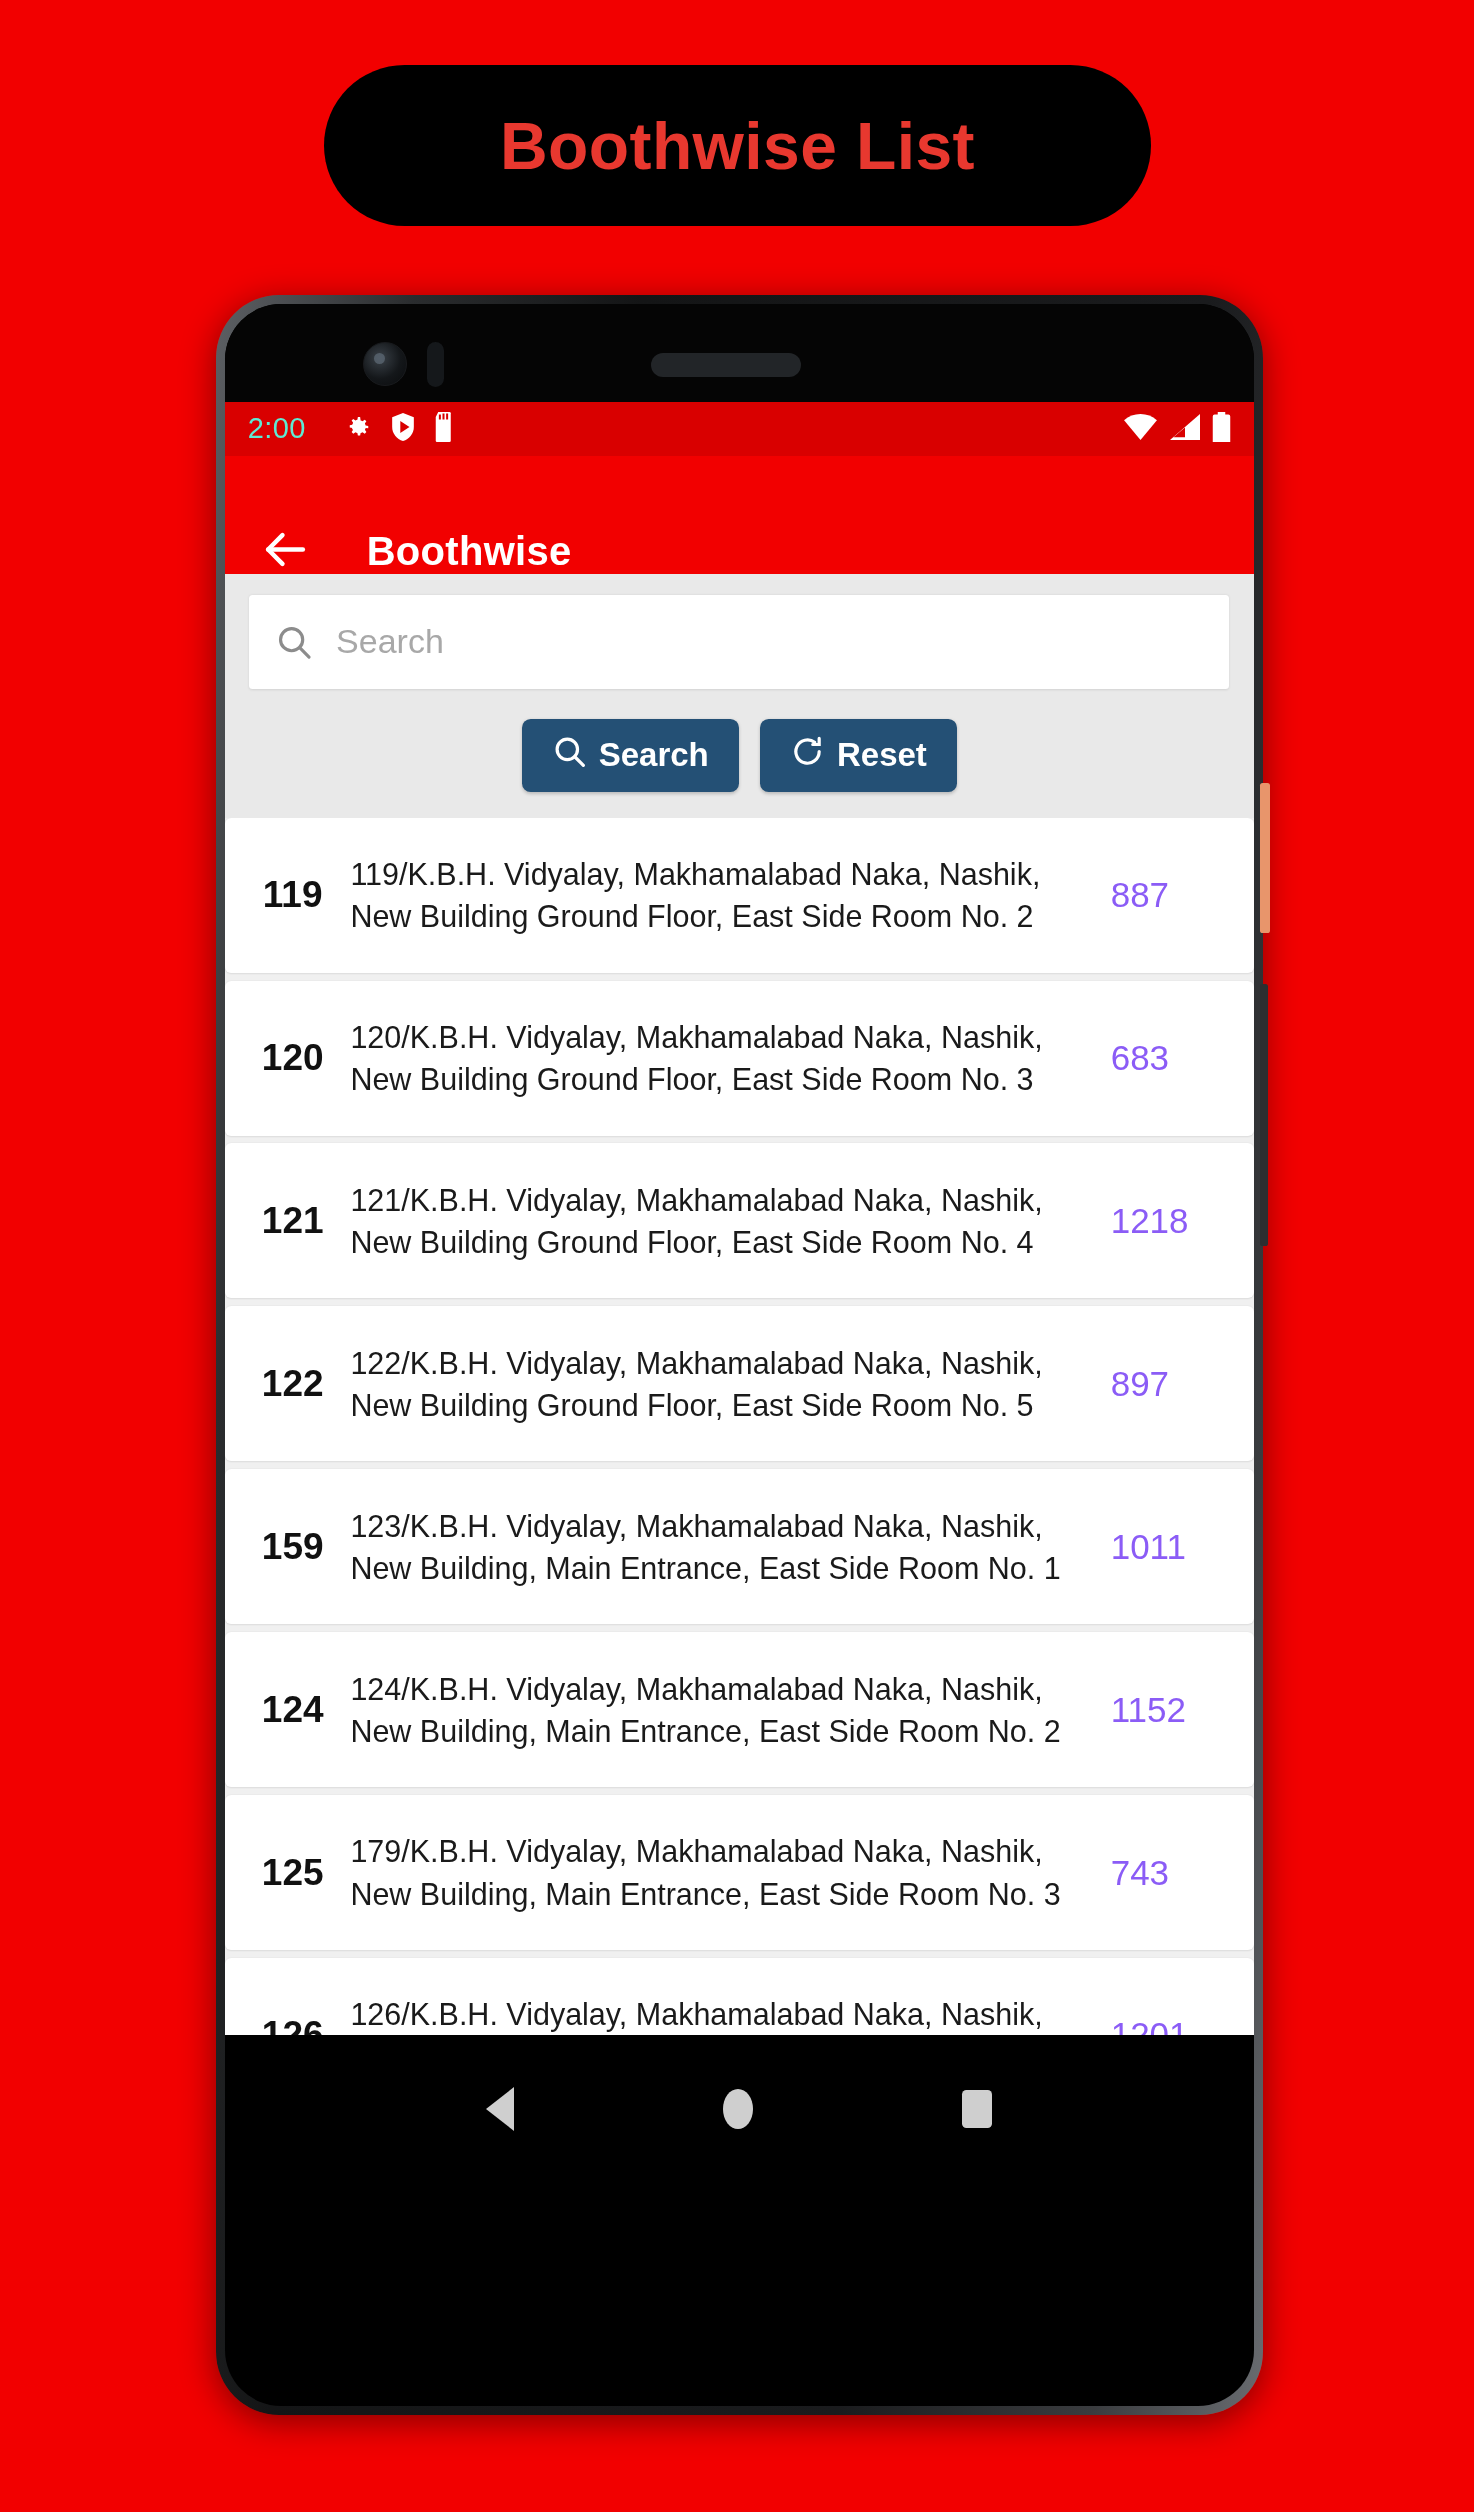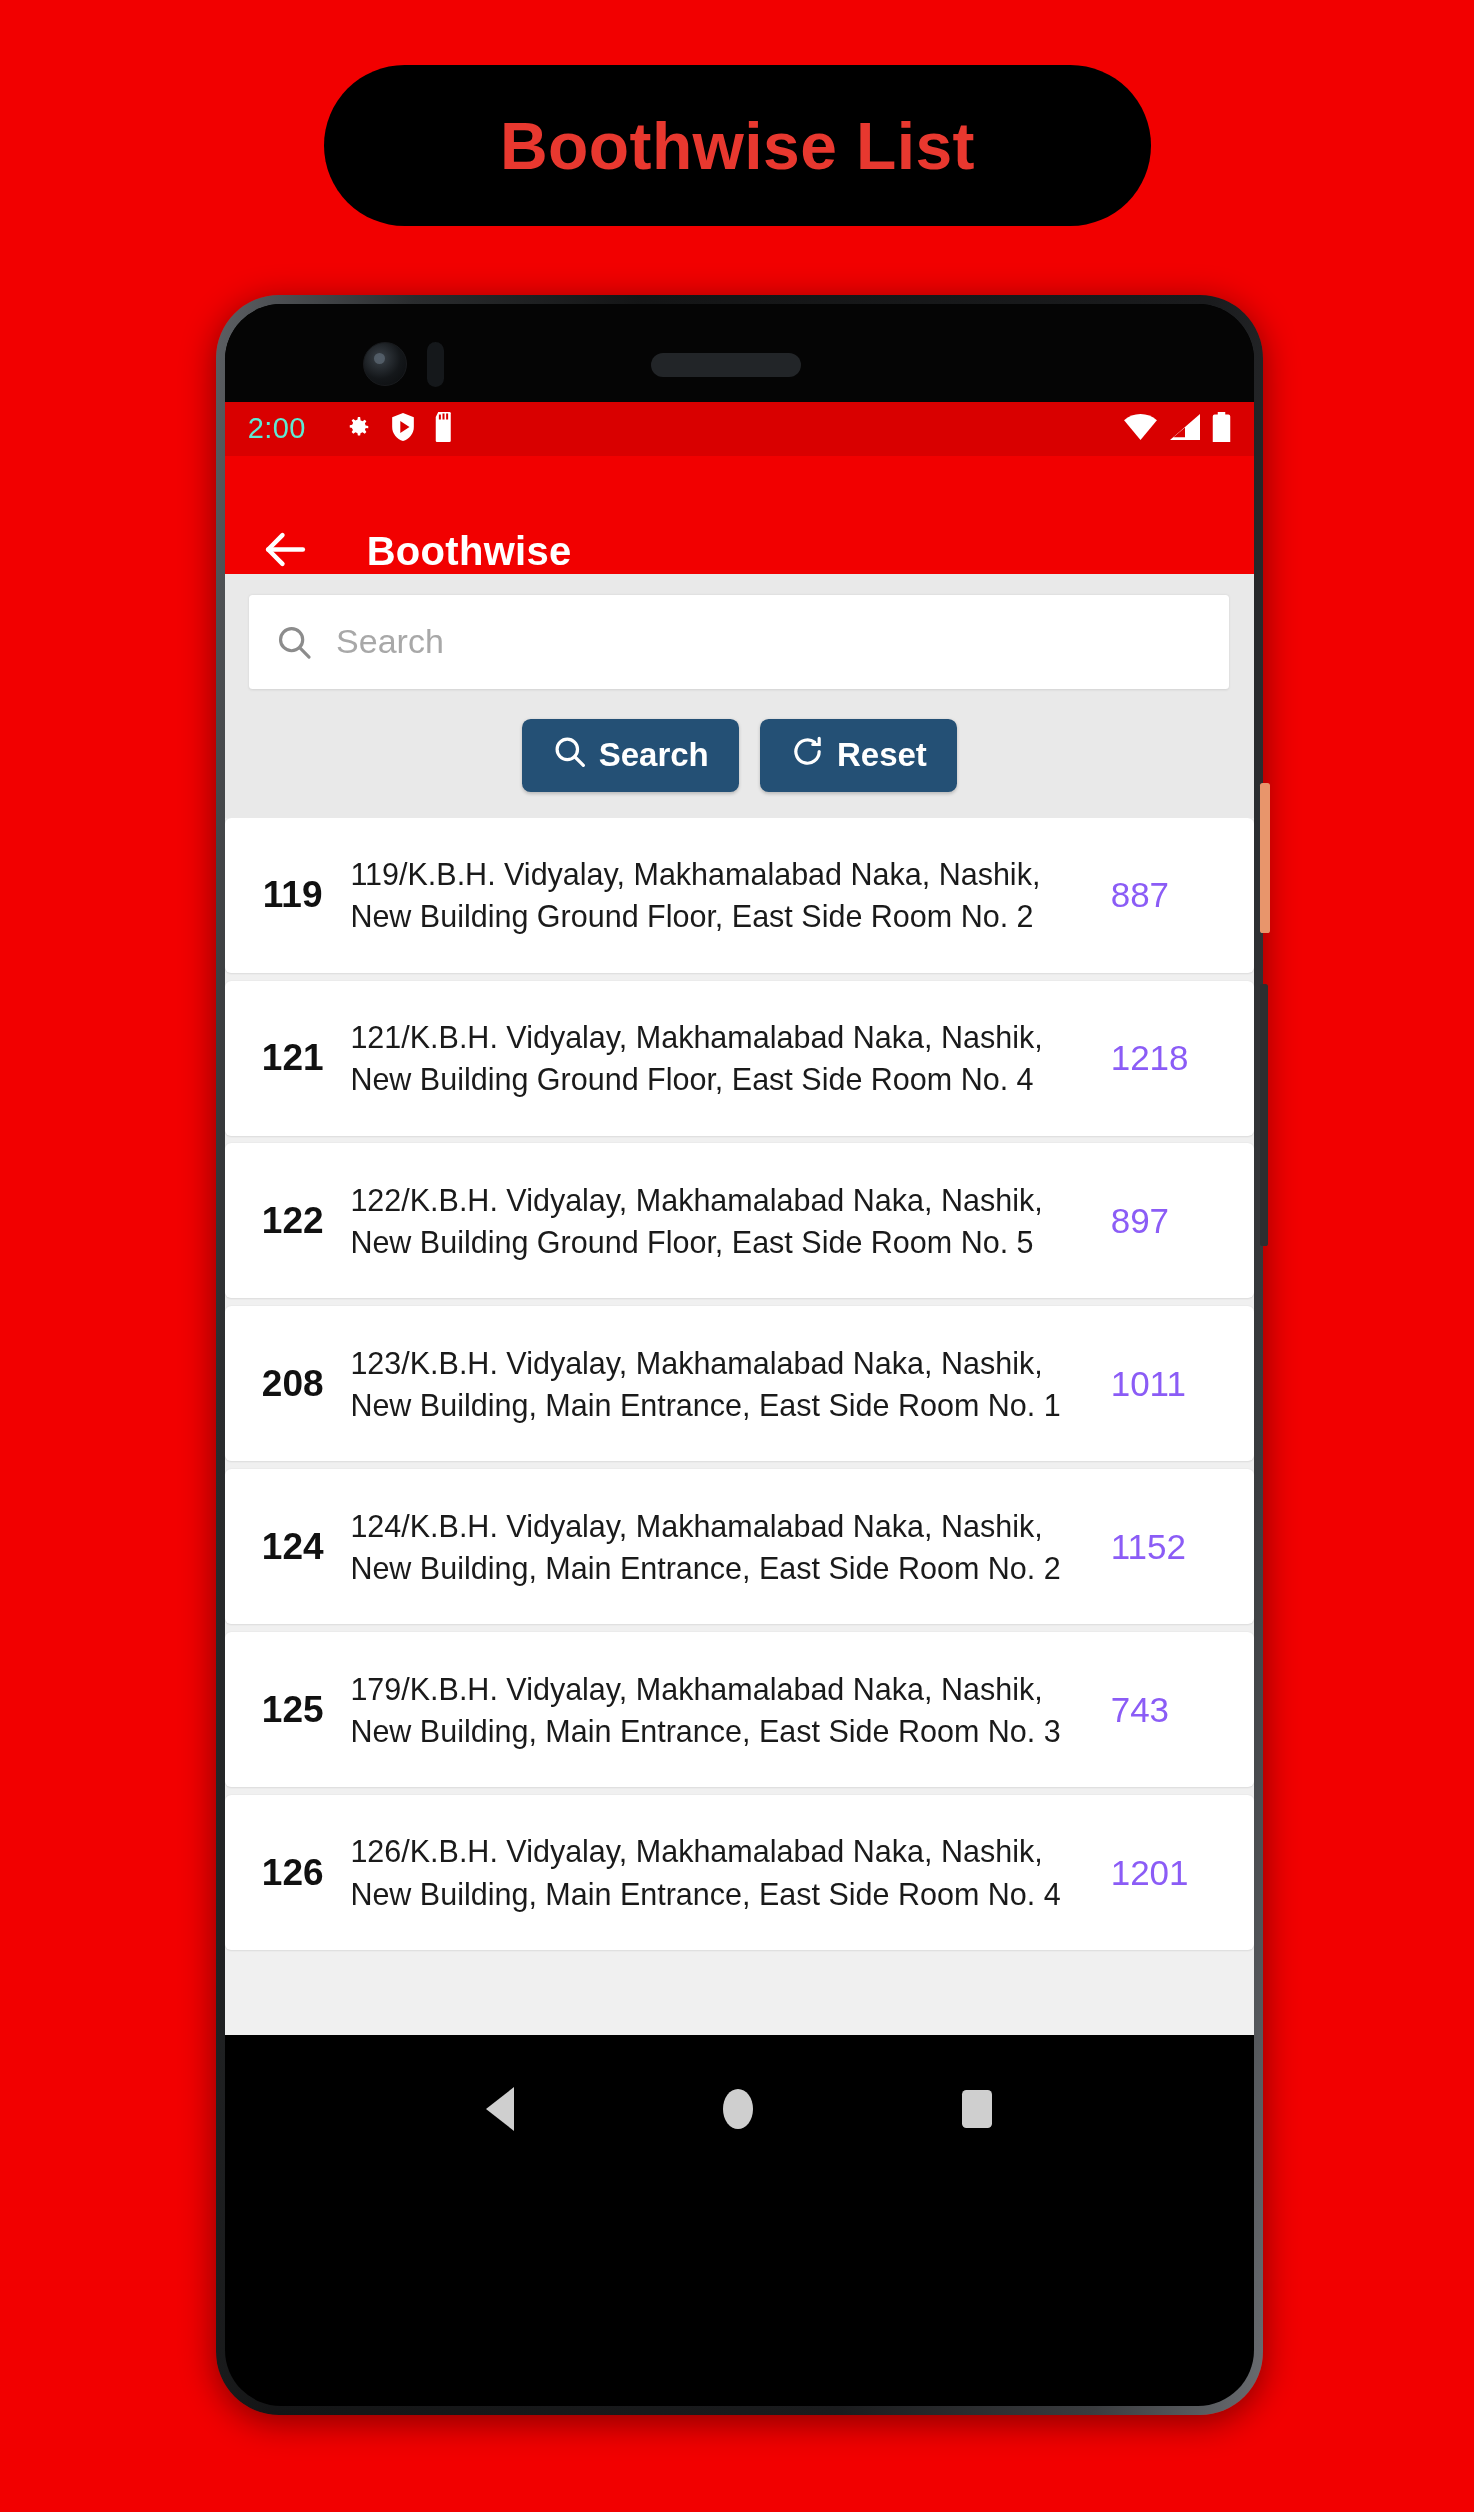--- a/index.html
+++ b/index.html
@@ -402,31 +402,36 @@
         </div>
       </div>
 
       <div class="list" id="booth-list">
           <div class="row">
             <div class="booth-no">119</div>
             <div class="booth-desc">119/K.B.H. Vidyalay, Makhamalabad Naka, Nashik, New Building Ground Floor, East Side Room No. 2</div>
             <div class="booth-count">887</div>
           </div>
           <div class="row">
+            <div class="booth-no">120</div>
+            <div class="booth-desc">120/K.B.H. Vidyalay, Makhamalabad Naka, Nashik, New Building Ground Floor, East Side Room No. 3</div>
+            <div class="booth-count">683</div>
+          </div>
+          <div class="row">
             <div class="booth-no">121</div>
             <div class="booth-desc">121/K.B.H. Vidyalay, Makhamalabad Naka, Nashik, New Building Ground Floor, East Side Room No. 4</div>
             <div class="booth-count">1218</div>
           </div>
           <div class="row">
             <div class="booth-no">122</div>
             <div class="booth-desc">122/K.B.H. Vidyalay, Makhamalabad Naka, Nashik, New Building Ground Floor, East Side Room No. 5</div>
             <div class="booth-count">897</div>
           </div>
           <div class="row">
-            <div class="booth-no">208</div>
+            <div class="booth-no">159</div>
             <div class="booth-desc">123/K.B.H. Vidyalay, Makhamalabad Naka, Nashik, New Building, Main Entrance, East Side Room No. 1</div>
             <div class="booth-count">1011</div>
           </div>
           <div class="row">
             <div class="booth-no">124</div>
             <div class="booth-desc">124/K.B.H. Vidyalay, Makhamalabad Naka, Nashik, New Building, Main Entrance, East Side Room No. 2</div>
             <div class="booth-count">1152</div>
           </div>
           <div class="row">
             <div class="booth-no">125</div>

